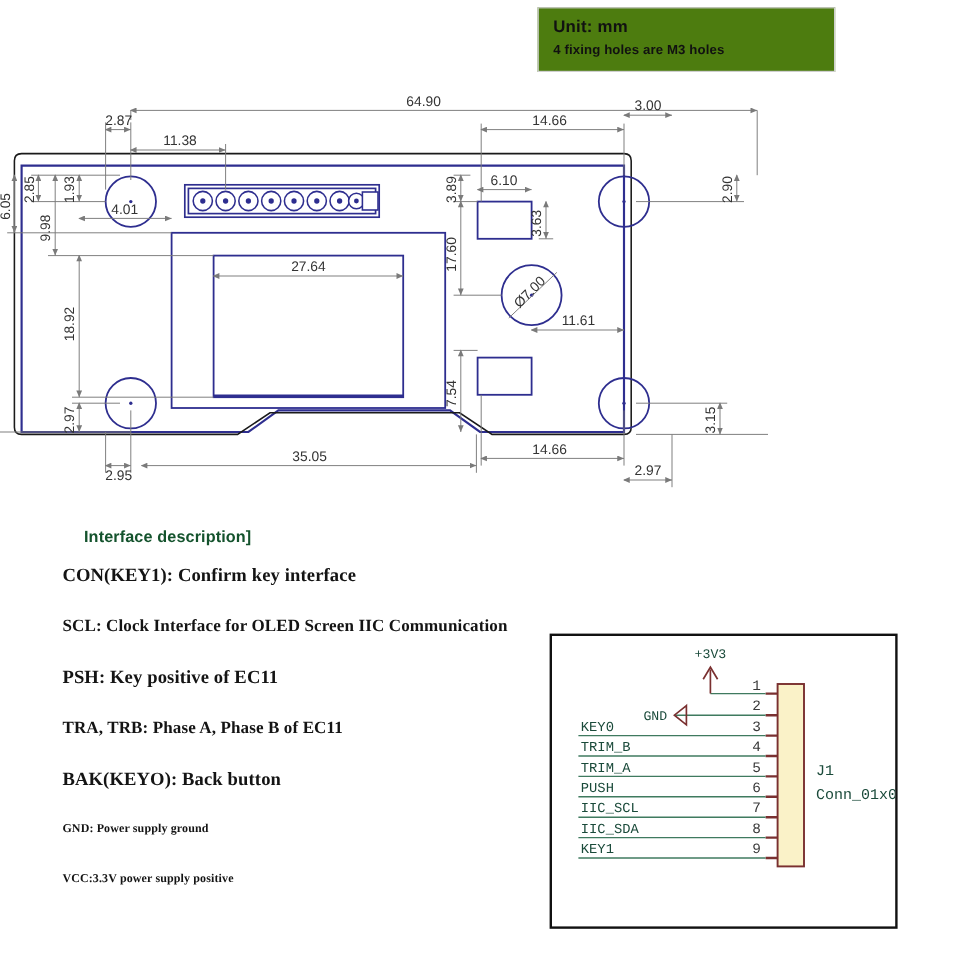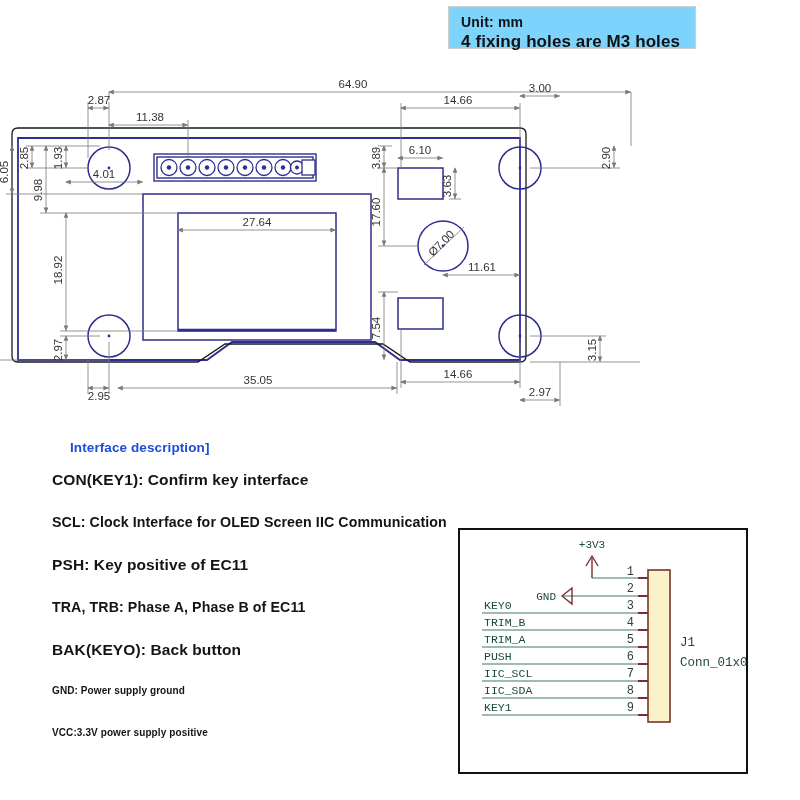--- a/index.html
+++ b/index.html
@@ -5,39 +5,39 @@
   html,body{margin:0;padding:0;}
   body{
     width:800px;height:800px;background:#ffffff;
     font-family:"Liberation Sans", sans-serif;
     color:#111;position:relative;overflow:hidden;
   }
   #page{position:relative;width:800px;height:800px;}
 
   
   .unit-note{
-    position:absolute;left:448px;top:6px;width:248px;height:43px;
-    border:1px solid #cfcfcf;background:#7dd3fc;box-sizing:border-box;
+    position:absolute;left:448px;top:6px;width:248px;height:54px;
+    border:1px solid #cfcfcf;background:#4d7c0f;box-sizing:border-box;
     padding:6px 0 0 12px;
   }
   .unit-note .l1{font-size:14px;font-weight:bold;letter-spacing:.2px;line-height:18px;}
-  .unit-note .l2{font-size:17px;font-weight:bold;letter-spacing:.1px;line-height:16px;margin-top:3px;}
+  .unit-note .l2{font-size:11px;font-weight:bold;letter-spacing:.1px;line-height:16px;margin-top:3px;}
 
   
   .drawing{position:absolute;left:0;top:70px;width:720px;height:370px;}
   .drawing svg{display:block;}
 
   
   .iface{position:absolute;left:0;top:440px;width:470px;}
   .iface-title{
-    color:#1d4ed8;font-size:13.5px;font-weight:bold;
+    color:#14532d;font-size:13.5px;font-weight:bold;
     margin:0 0 16px 70px;letter-spacing:.1px;
   }
   .iface-line{
-    font-weight:bold;color:#141414;margin:0 0 0 52px;letter-spacing:.1px;
+    font-weight:bold;color:#141414;margin:0 0 0 52px;letter-spacing:.1px;font-family:Liberation Serif, serif;
   }
   .l-big{font-size:15.5px;line-height:17px;padding-bottom:26px;}
   .l-mid{font-size:14.2px;line-height:16px;padding-bottom:26px;}
   .l-sm{font-size:10px;line-height:14px;padding-bottom:28px;}
   .l-indent{}
 
   
   .schem{position:absolute;left:458px;top:528px;width:290px;height:246px;
     border:2px solid #111;background:#fff;box-sizing:border-box;}
   .schem svg{display:block;}

